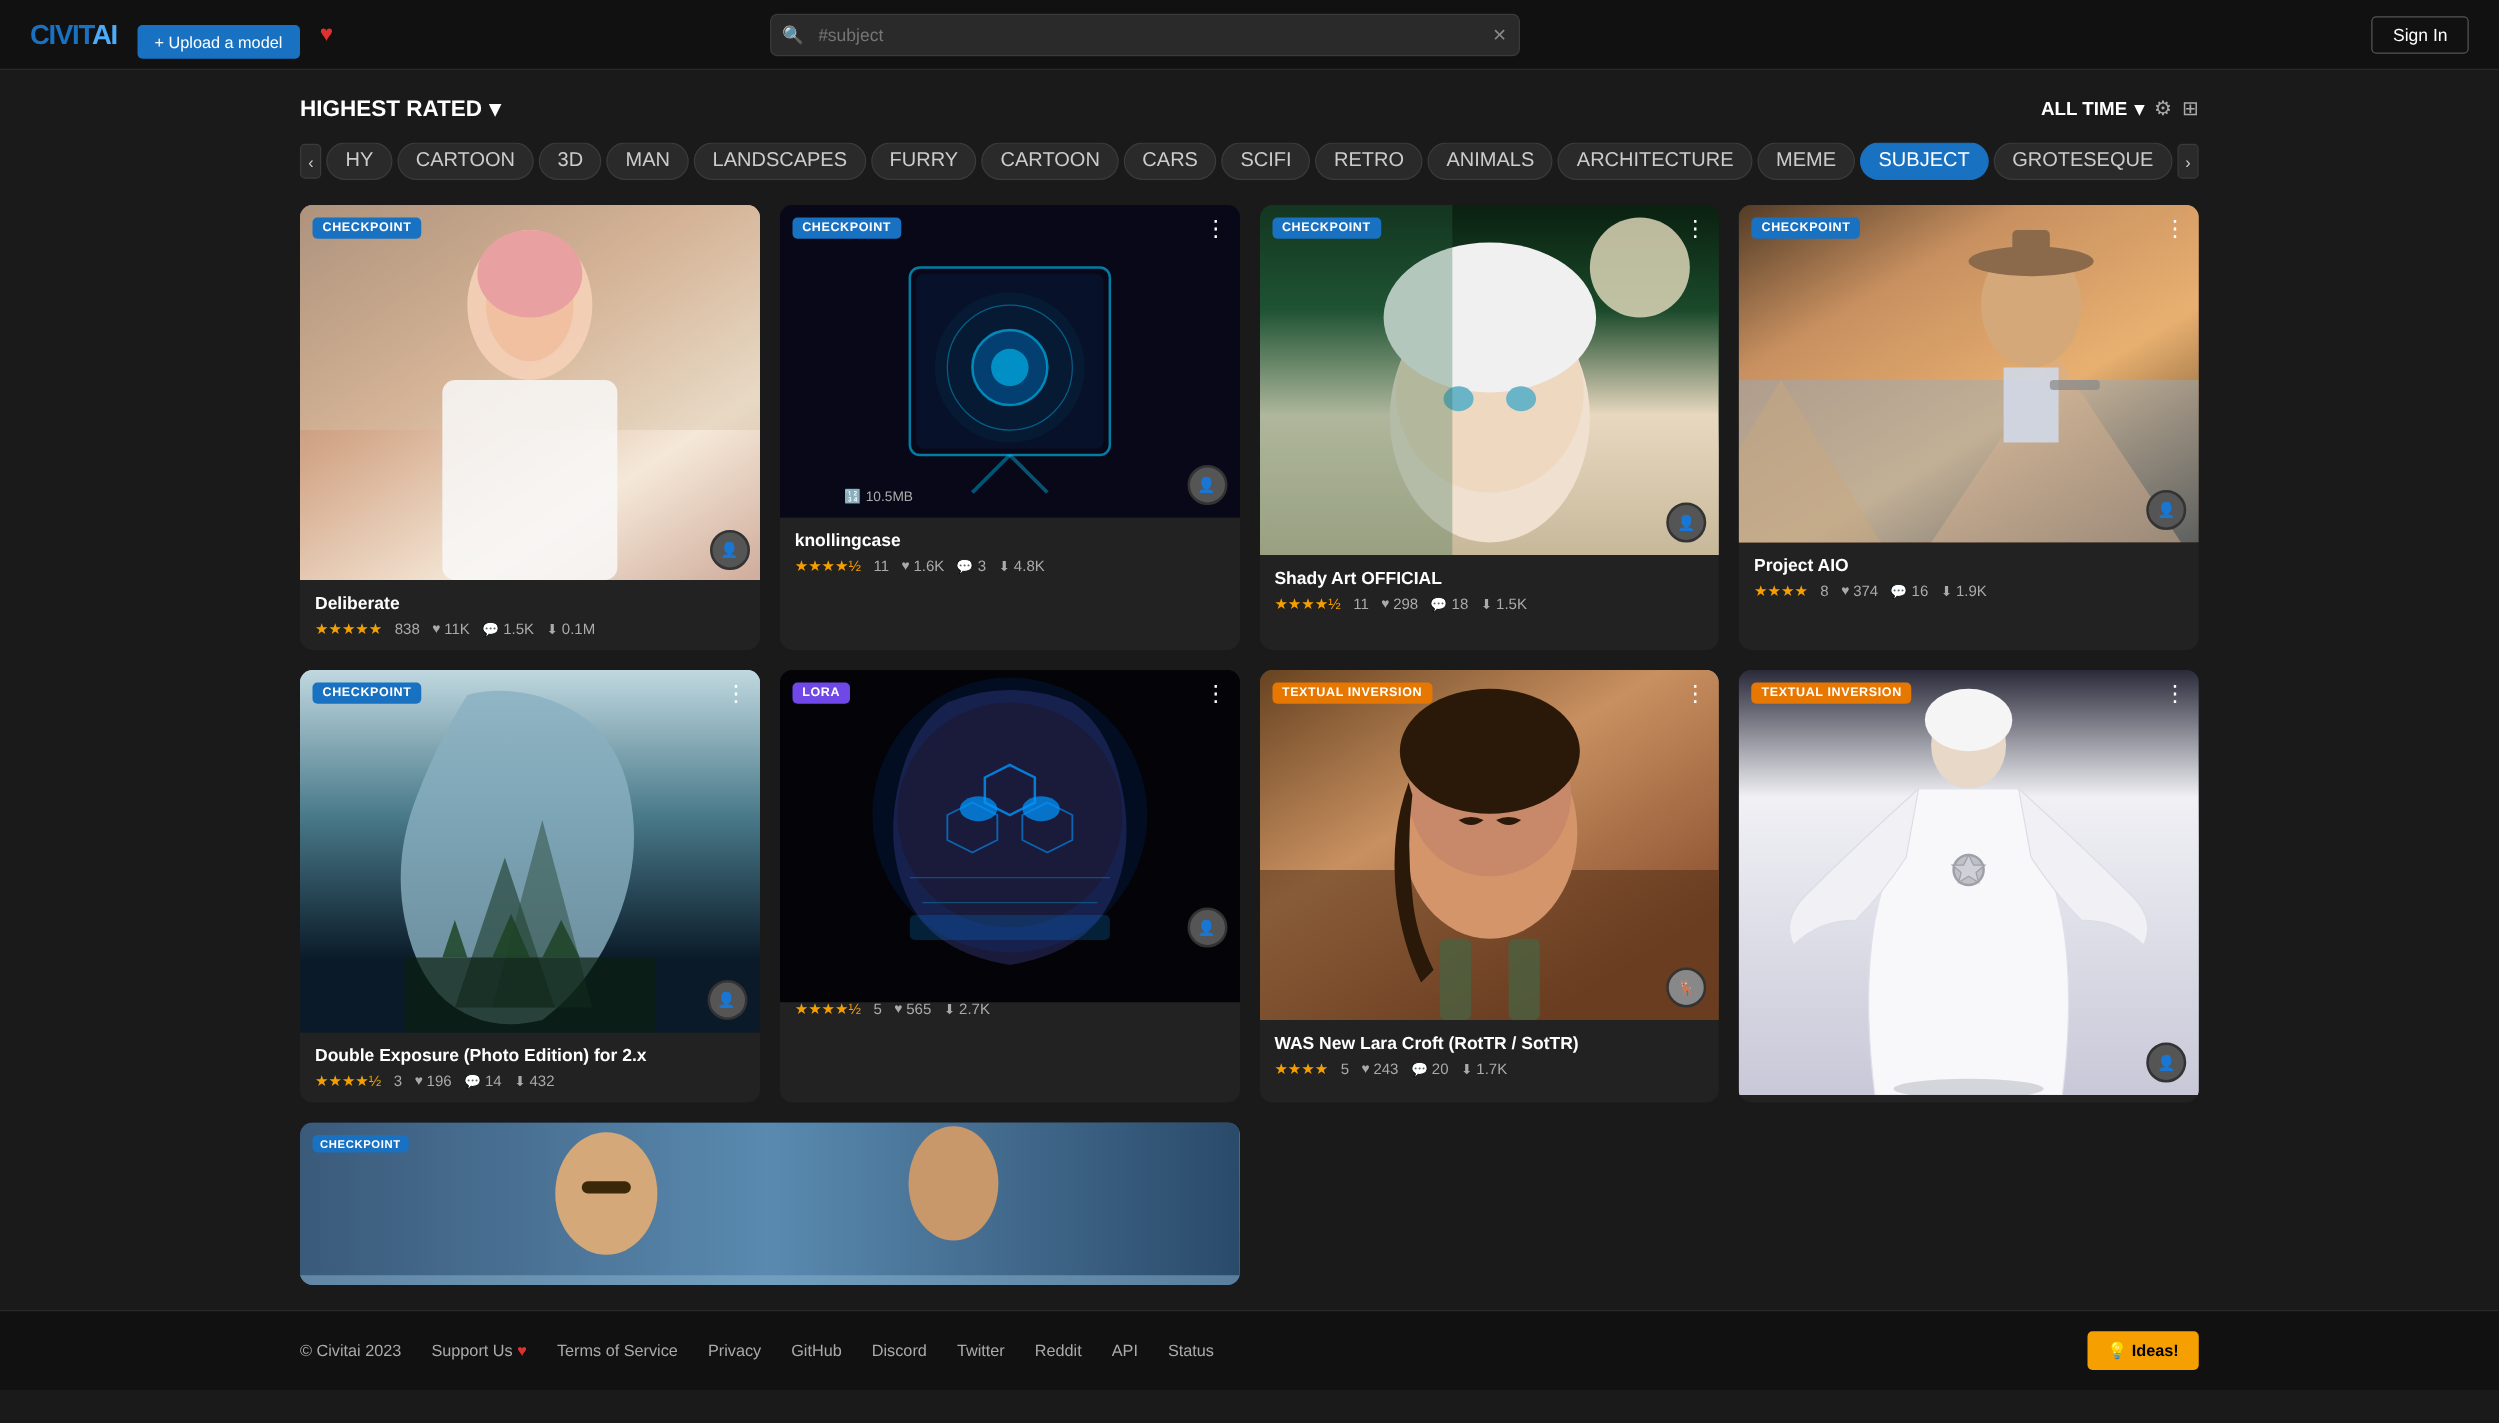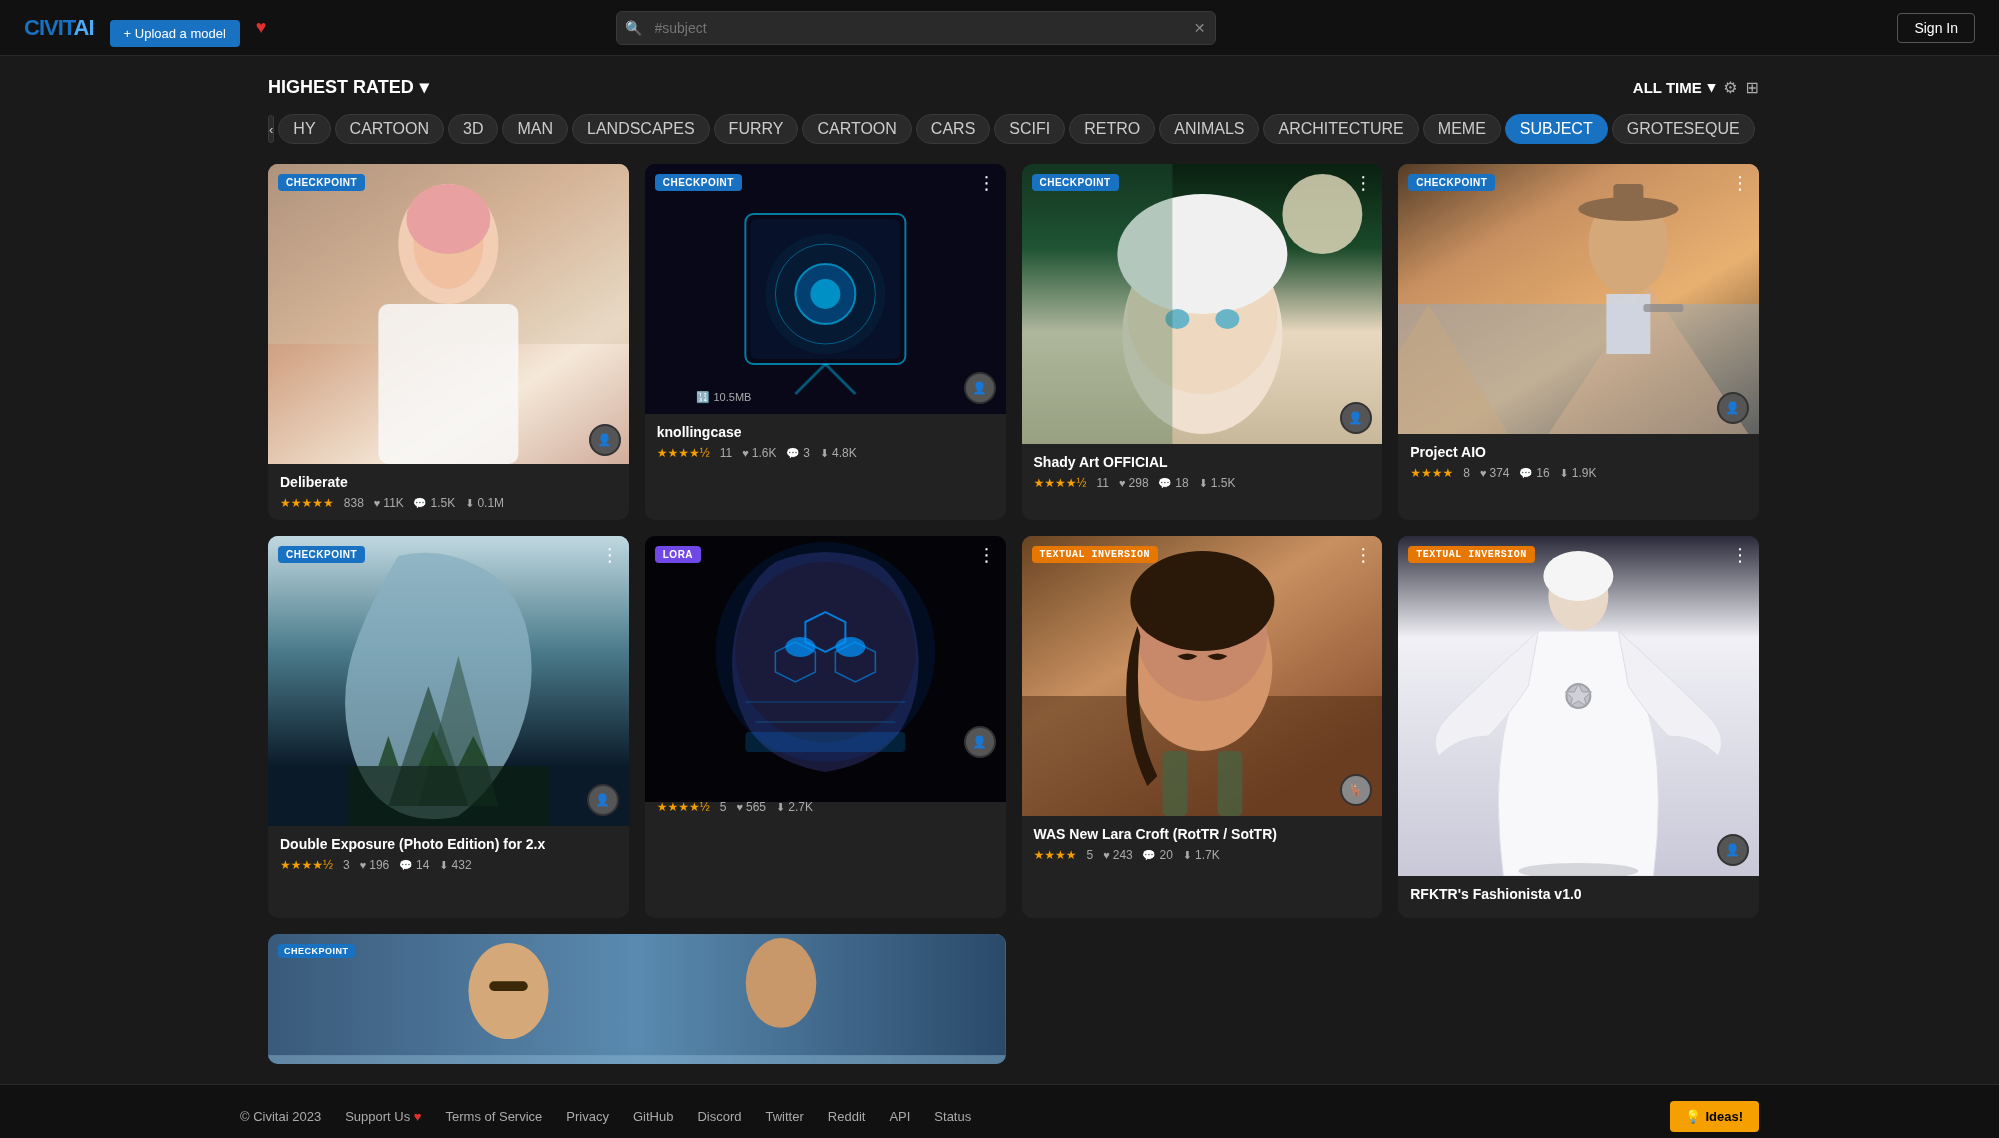--- a/index.html
+++ b/index.html
@@ -85,21 +85,20 @@
       color: #fff;
       border-radius: 4px;
       padding: 6px 16px;
       font-size: 14px;
       cursor: pointer;
     }
 
     
     .content {
       padding: 20px 240px 20px 240px;
-      margin-left: 28px;
     }
 
     
     .toolbar {
       display: flex;
       align-items: center;
       justify-content: space-between;
       margin-bottom: 16px;
     }
     .filter-left {
@@ -195,21 +194,21 @@
       left: 10px;
       background: #1971c2;
       color: #fff;
       font-size: 10px;
       font-weight: 700;
       padding: 3px 8px;
       border-radius: 4px;
       letter-spacing: 0.5px;
     }
     .card-badge.lora { background: #7048e8; }
-    .card-badge.textual { background: #e67700; font-family: Liberation Mono, monospace; }
+    .card-badge.textual { background: #e67700; }
     .card-menu {
       position: absolute;
       top: 10px;
       right: 10px;
       color: #fff;
       font-size: 18px;
       cursor: pointer;
       line-height: 1;
     }
     .card-info {
@@ -753,23 +752,20 @@
 
           <circle cx="230" cy="160" r="12" fill="#c0c0c8" stroke="#a0a0a8" stroke-width="2"></circle>
           <polygon points="230,148 234,156 243,156 236,162 238,170 230,165 222,170 224,162 217,156 226,156" fill="#d0d0d8" stroke="#a0a0a8" stroke-width="1"></polygon>
 
           <ellipse cx="230" cy="335" rx="60" ry="8" fill="#a0a0b0" opacity="0.4"></ellipse>
         </svg>
         <div class="card-badge textual">TEXTUAL INVERSION</div>
         <div class="card-menu">⋮</div>
         <div class="card-avatar">👤</div>
       </div>
-      <div class="card-info">
-        <div class="card-title">RFKTR's Fashionista v1.0</div>
-      </div>
     </div>
 
   </div>
 
   <div style="margin-top:16px; display:grid; grid-template-columns:1fr 1fr; gap:16px;">
     <div class="card" style="height:130px;overflow:hidden;">
       <div class="img-bottom" style="height:130px;">
         <svg width="100%" height="130" viewBox="0 0 460 130" xmlns="http://www.w3.org/2000/svg" preserveAspectRatio="xMidYMid slice">
           <defs>
             <linearGradient id="gb1" x1="0" y1="0" x2="1" y2="0">

